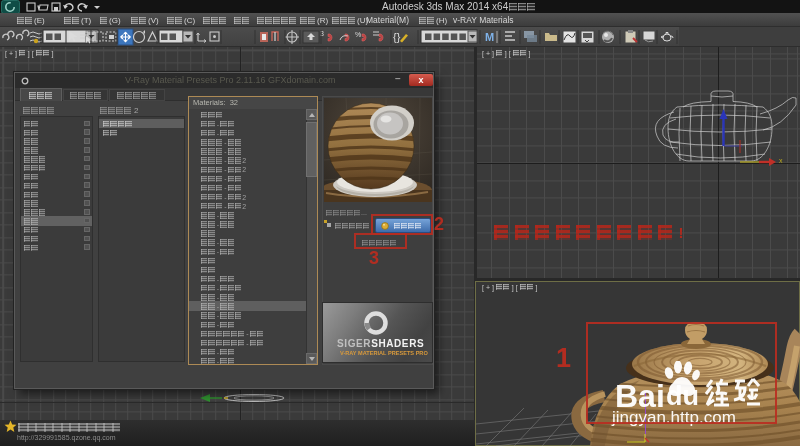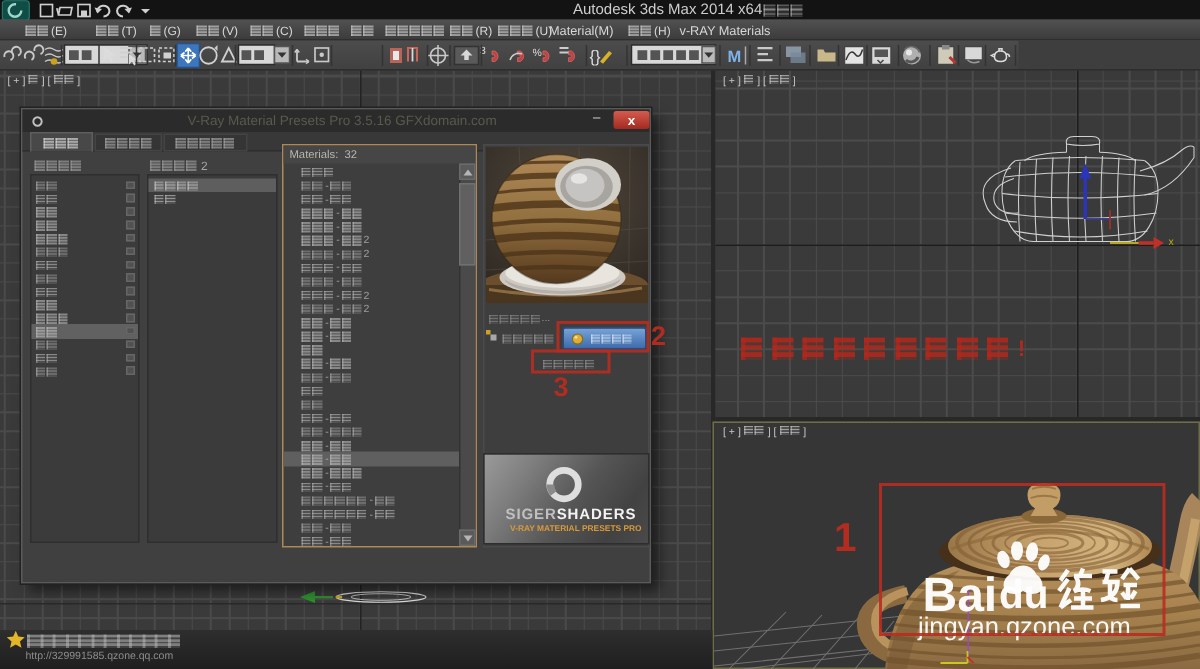--- a/index.html
+++ b/index.html
@@ -336,29 +336,29 @@
     </g>
   </svg>
 <svg class="abs" style="left:704px;top:378px;z-index:12" width="56" height="30" viewBox="0 0 56 30">
     <g stroke="rgba(255,255,255,0.96)" stroke-width="3" fill="none">
       <path d="M8,2 L3,9 M8,8 L2,16 M9,14 L3,27 M3,27 L10,22"></path>
       <path d="M12,6 L24,6 M13,6 Q17,12 12,16 Q18,14 23,16 M18,1 L16,6 M12,21 L24,21 M18,16 L18,27 M10,27 L25,27"></path>
       <path d="M31,3 L41,3 M35,3 L33,10 M31,10 L41,10 Q41,20 30,22 M36,10 L36,18 Q36,22 41,22"></path>
       <path d="M49,1 L44,8 M49,1 L55,8 M45,12 L54,12 M44,17 L47,21 M53,16 L50,21 M48,13 L48,22 M43,26 L56,26"></path>
     </g>
   </svg>
-<div style="position:absolute;left:612px;top:409px;font-size:17px;color:rgba(255,255,255,0.95);font-weight:400;white-space:nowrap;line-height:1;z-index:12;">jingyan.qzone.com</div>
+<div style="position:absolute;left:612px;top:409px;font-size:17px;color:rgba(255,255,255,0.95);font-weight:400;white-space:nowrap;line-height:1;z-index:12;">jingyan.http.com</div>
 <div style="position:absolute;left:586px;top:322px;width:191px;height:102px;border:2px solid rgba(186,44,32,0.9);z-index:13;"></div>
 <div style="position:absolute;left:556px;top:345px;font-size:27px;color:rgba(186,44,32,0.95);font-weight:700;white-space:nowrap;line-height:1;z-index:13;">1</div>
 <div style="position:absolute;left:14px;top:72px;width:420px;height:317px;background:#404040;border:1px solid #5a5a5a;outline:1px solid #222;box-shadow:5px 5px 8px rgba(0,0,0,0.5);z-index:10;"></div>
 <div style="position:absolute;left:15px;top:73px;width:418px;height:15px;background:#2b2b2b;z-index:11;"></div>
 <svg class="abs" style="left:21px;top:77px;z-index:12" width="8" height="8" viewBox="0 0 8 8">
     <circle cx="4" cy="4" r="2.8" fill="none" stroke="#c0c0c0" stroke-width="1.3"></circle>
   </svg>
-<div style="position:absolute;left:125px;top:76px;font-size:9px;color:#59594f;font-weight:400;white-space:nowrap;line-height:1;z-index:12;">V-Ray Material Presets Pro 3.5.16 GFXdomain.com</div>
+<div style="position:absolute;left:125px;top:76px;font-size:9px;color:#59594f;font-weight:400;white-space:nowrap;line-height:1;z-index:12;">V-Ray Material Presets Pro 2.11.16 GFXdomain.com</div>
 <div style="position:absolute;left:395px;top:74px;font-size:10px;color:#999;font-weight:700;white-space:nowrap;line-height:1;z-index:12;">–</div>
 <div style="position:absolute;left:409px;top:74px;width:24px;height:12px;background:linear-gradient(#d55b4e,#a22a20);border-radius:2px;display:flex;align-items:center;justify-content:center;color:#fff;font-size:9px;font-weight:bold;z-index:11;">x</div>
 <div style="position:absolute;left:15px;top:88px;width:418px;height:13px;background:#383838;border-bottom:1px solid #2e2e2e;z-index:11;"></div>
 <div style="position:absolute;left:20px;top:88px;width:42px;height:13px;background:#484848;border:1px solid #5e5e5e;border-bottom:none;display:flex;align-items:center;justify-content:center;z-index:11;">
     <i style="display:inline-block;width:7px;height:7px;margin-right:1px;background:repeating-linear-gradient(to bottom,rgba(220,220,220,0.65) 0 1px,rgba(220,220,220,0.1625) 1px 2px);border-left:1px solid rgba(220,220,220,0.52);"></i>
     <i style="display:inline-block;width:7px;height:7px;margin-right:1px;background:repeating-linear-gradient(to bottom,rgba(220,220,220,0.65) 0 1px,rgba(220,220,220,0.1625) 1px 2px);border-left:1px solid rgba(220,220,220,0.52);"></i>
     <i style="display:inline-block;width:7px;height:7px;margin-right:1px;background:repeating-linear-gradient(to bottom,rgba(220,220,220,0.65) 0 1px,rgba(220,220,220,0.1625) 1px 2px);border-left:1px solid rgba(220,220,220,0.52);"></i>
   </div>
 <div style="position:absolute;left:63px;top:89px;width:45px;height:12px;background:#353535;border:1px solid #444;display:flex;align-items:center;justify-content:center;z-index:11;">
     <i style="display:inline-block;width:7px;height:7px;margin-right:1px;background:repeating-linear-gradient(to bottom,rgba(175,175,175,0.6) 0 1px,rgba(175,175,175,0.15) 1px 2px);border-left:1px solid rgba(175,175,175,0.48);"></i>

